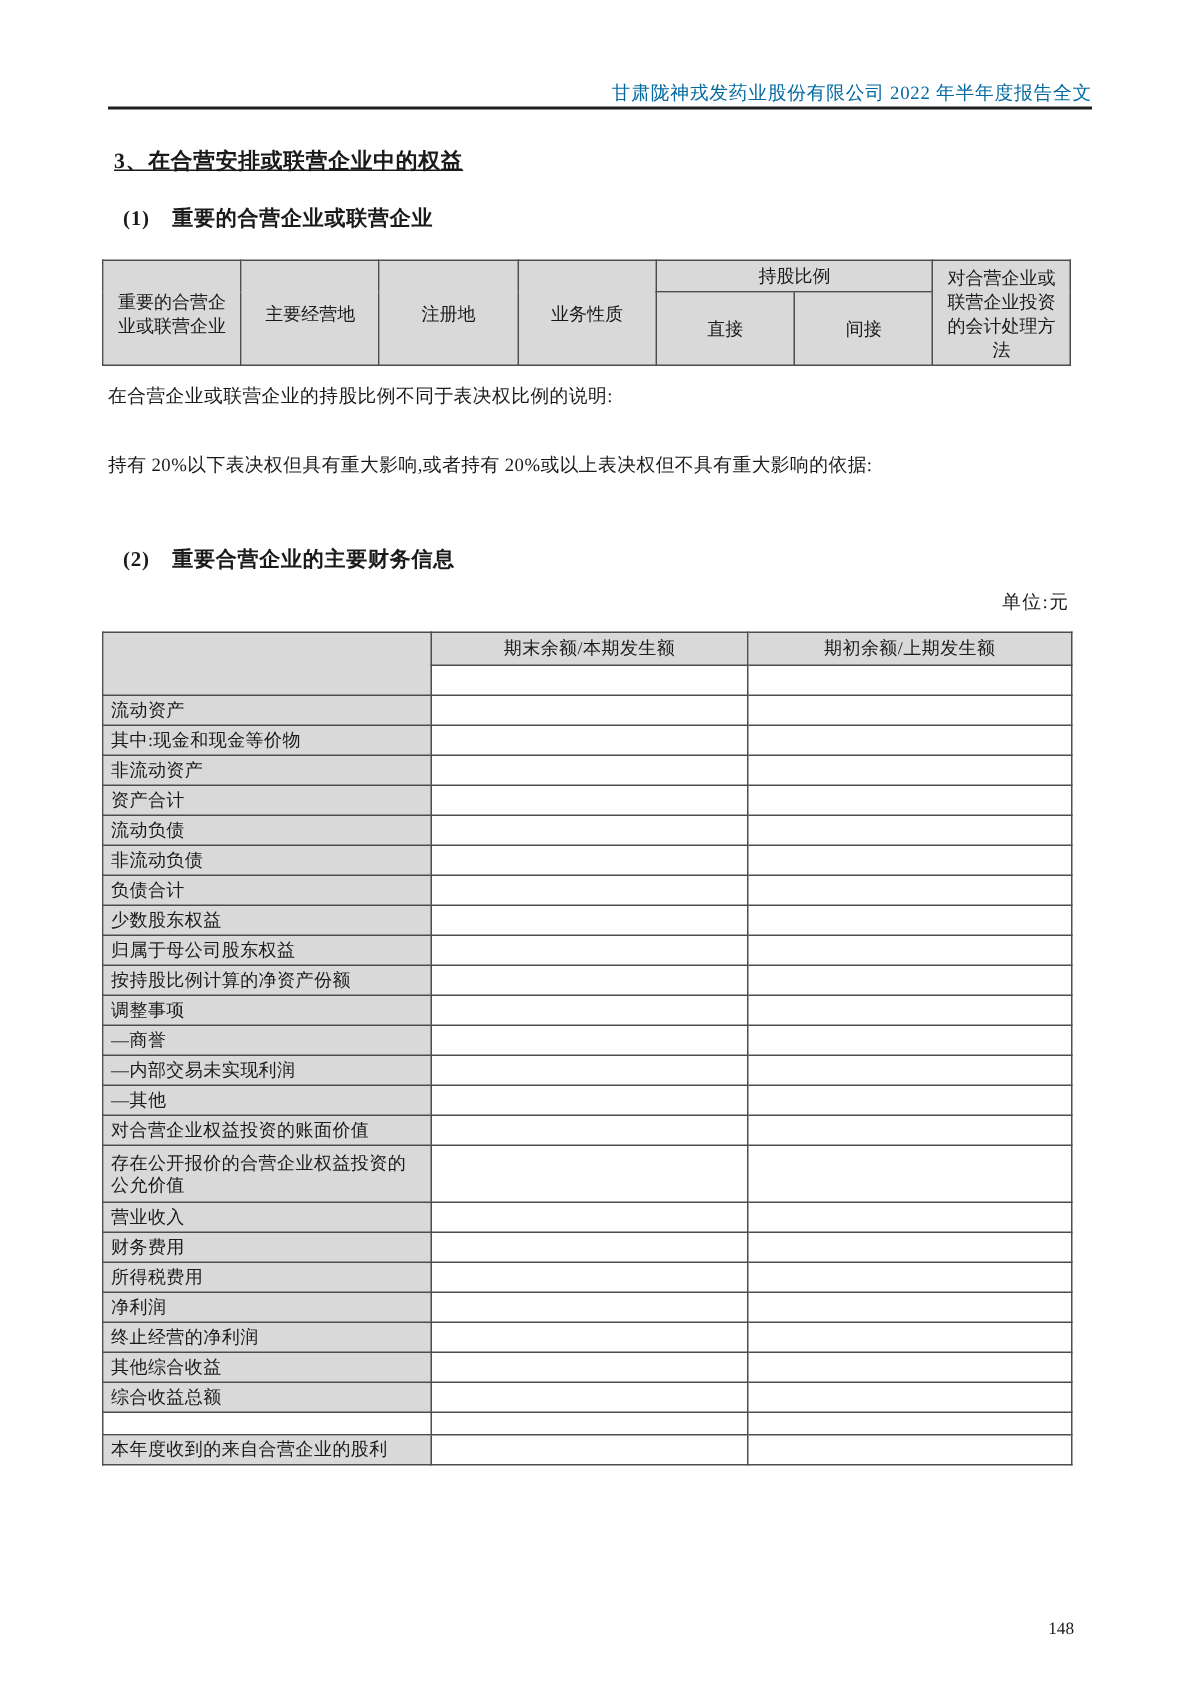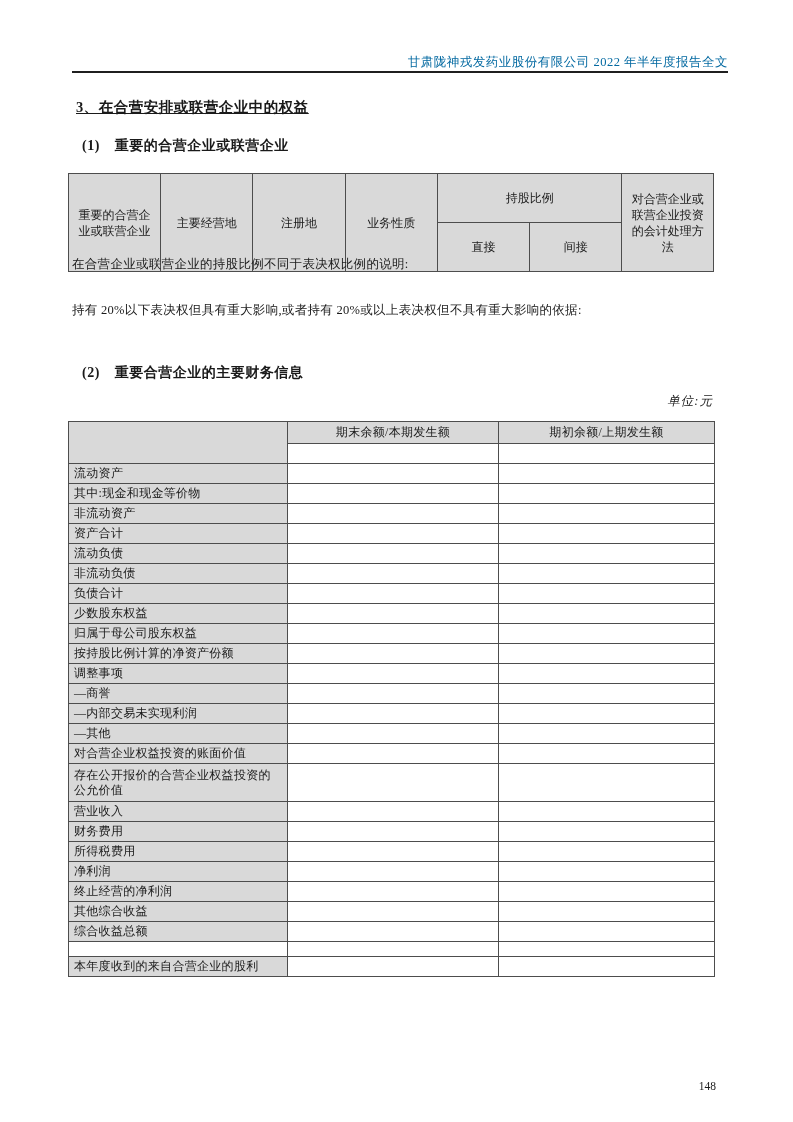--- a/index.html
+++ b/index.html
@@ -52,34 +52,33 @@
   .para { position: absolute; left: 72px; font-size: 12.5px; letter-spacing: 0.3px; }
   .para1 { top: 256px; }
   .para2 { top: 302px; }
 
   .unit-label {
     position: absolute;
     top: 393px;
     right: 80px;
     font-size: 12.5px;
     letter-spacing: 1px;
-    font-style: italic;
   }
 
   
   table { border-collapse: collapse; table-layout: fixed; }
   td, th { border: 1px solid #4d4d4d; font-size: 12px; font-weight: normal; overflow: hidden; }
 
   
   .jv-table { position: absolute; left: 68px; top: 173px; width: 646px; border: 1px solid #383838; }
   .jv-table td {
     background: #d9d9d9;
     text-align: center;
     vertical-align: middle;
-    padding: 16px 5px;
+    padding: 2px 5px;
     line-height: 16px;
   }
   .jv-table .row-top td { height: 21px; }
   .jv-table .row-bottom td { height: 49px; }
 
   
   .fin-table { position: absolute; left: 68px; top: 421px; width: 646px; border: 1px solid #a21caf; }
   .fin-table td { vertical-align: middle; line-height: 15px; }
   .fin-table .col-label { width: 219px; }
   .fin-table .col-end   { width: 211px; }

